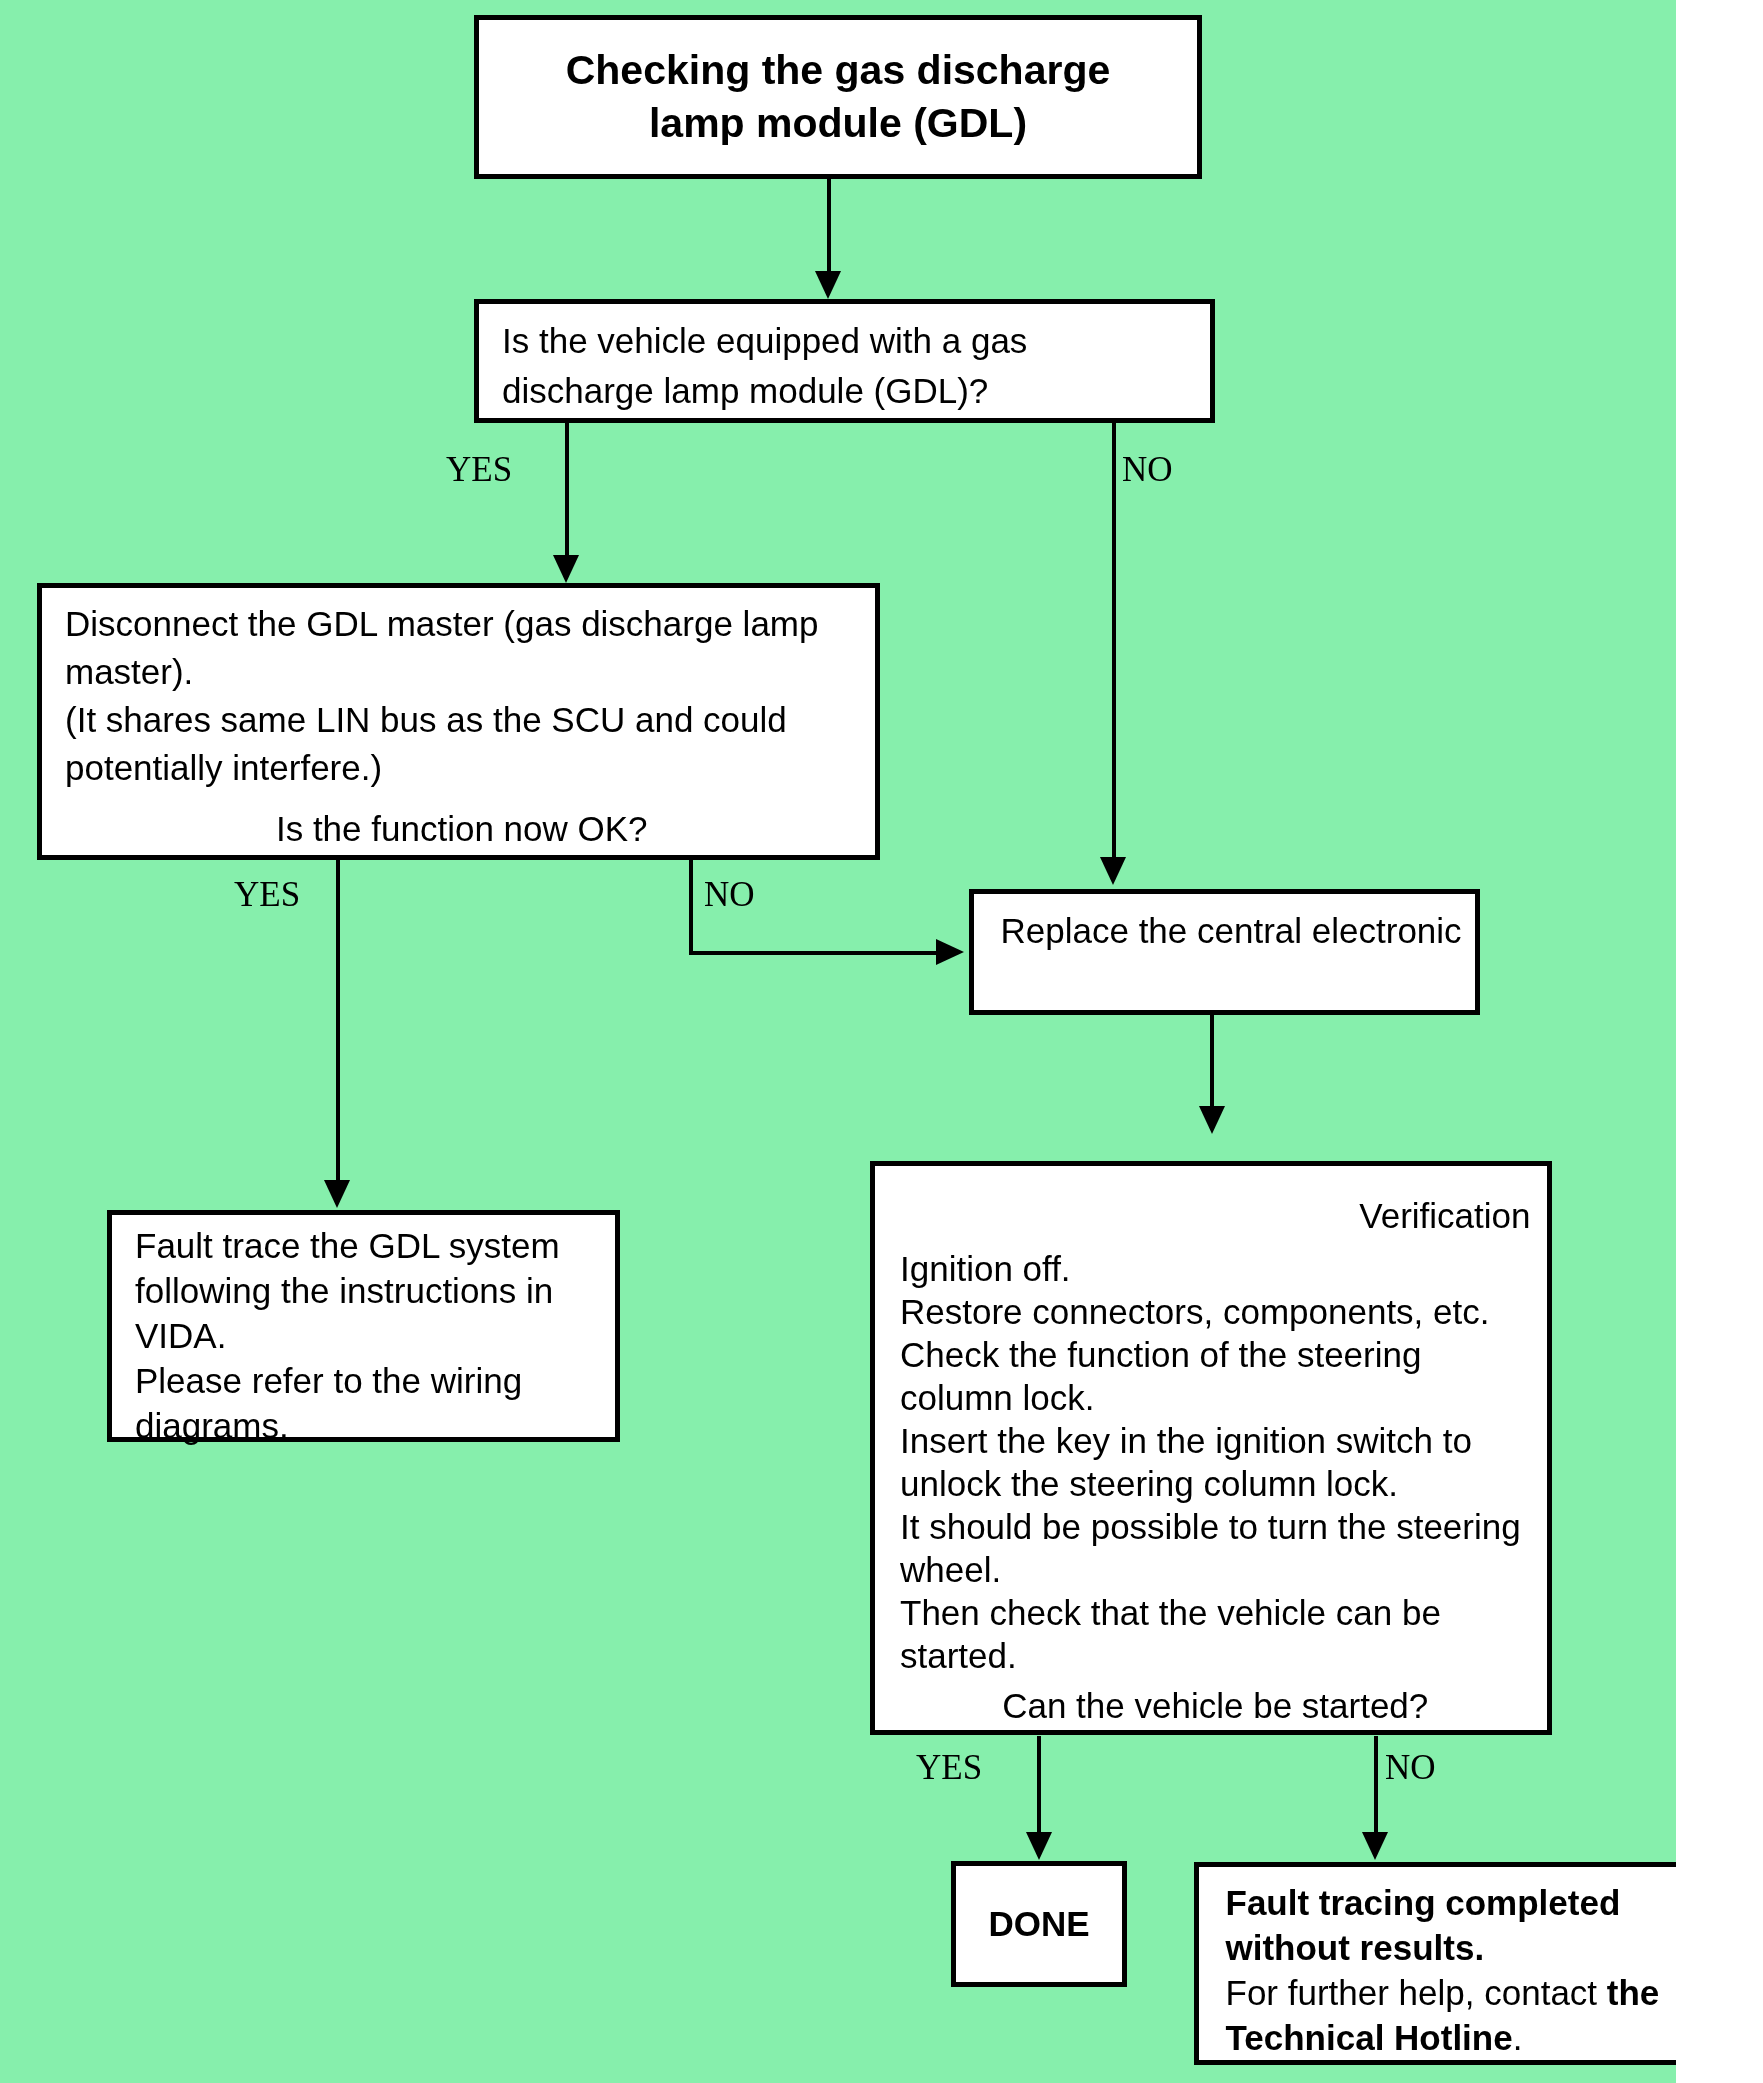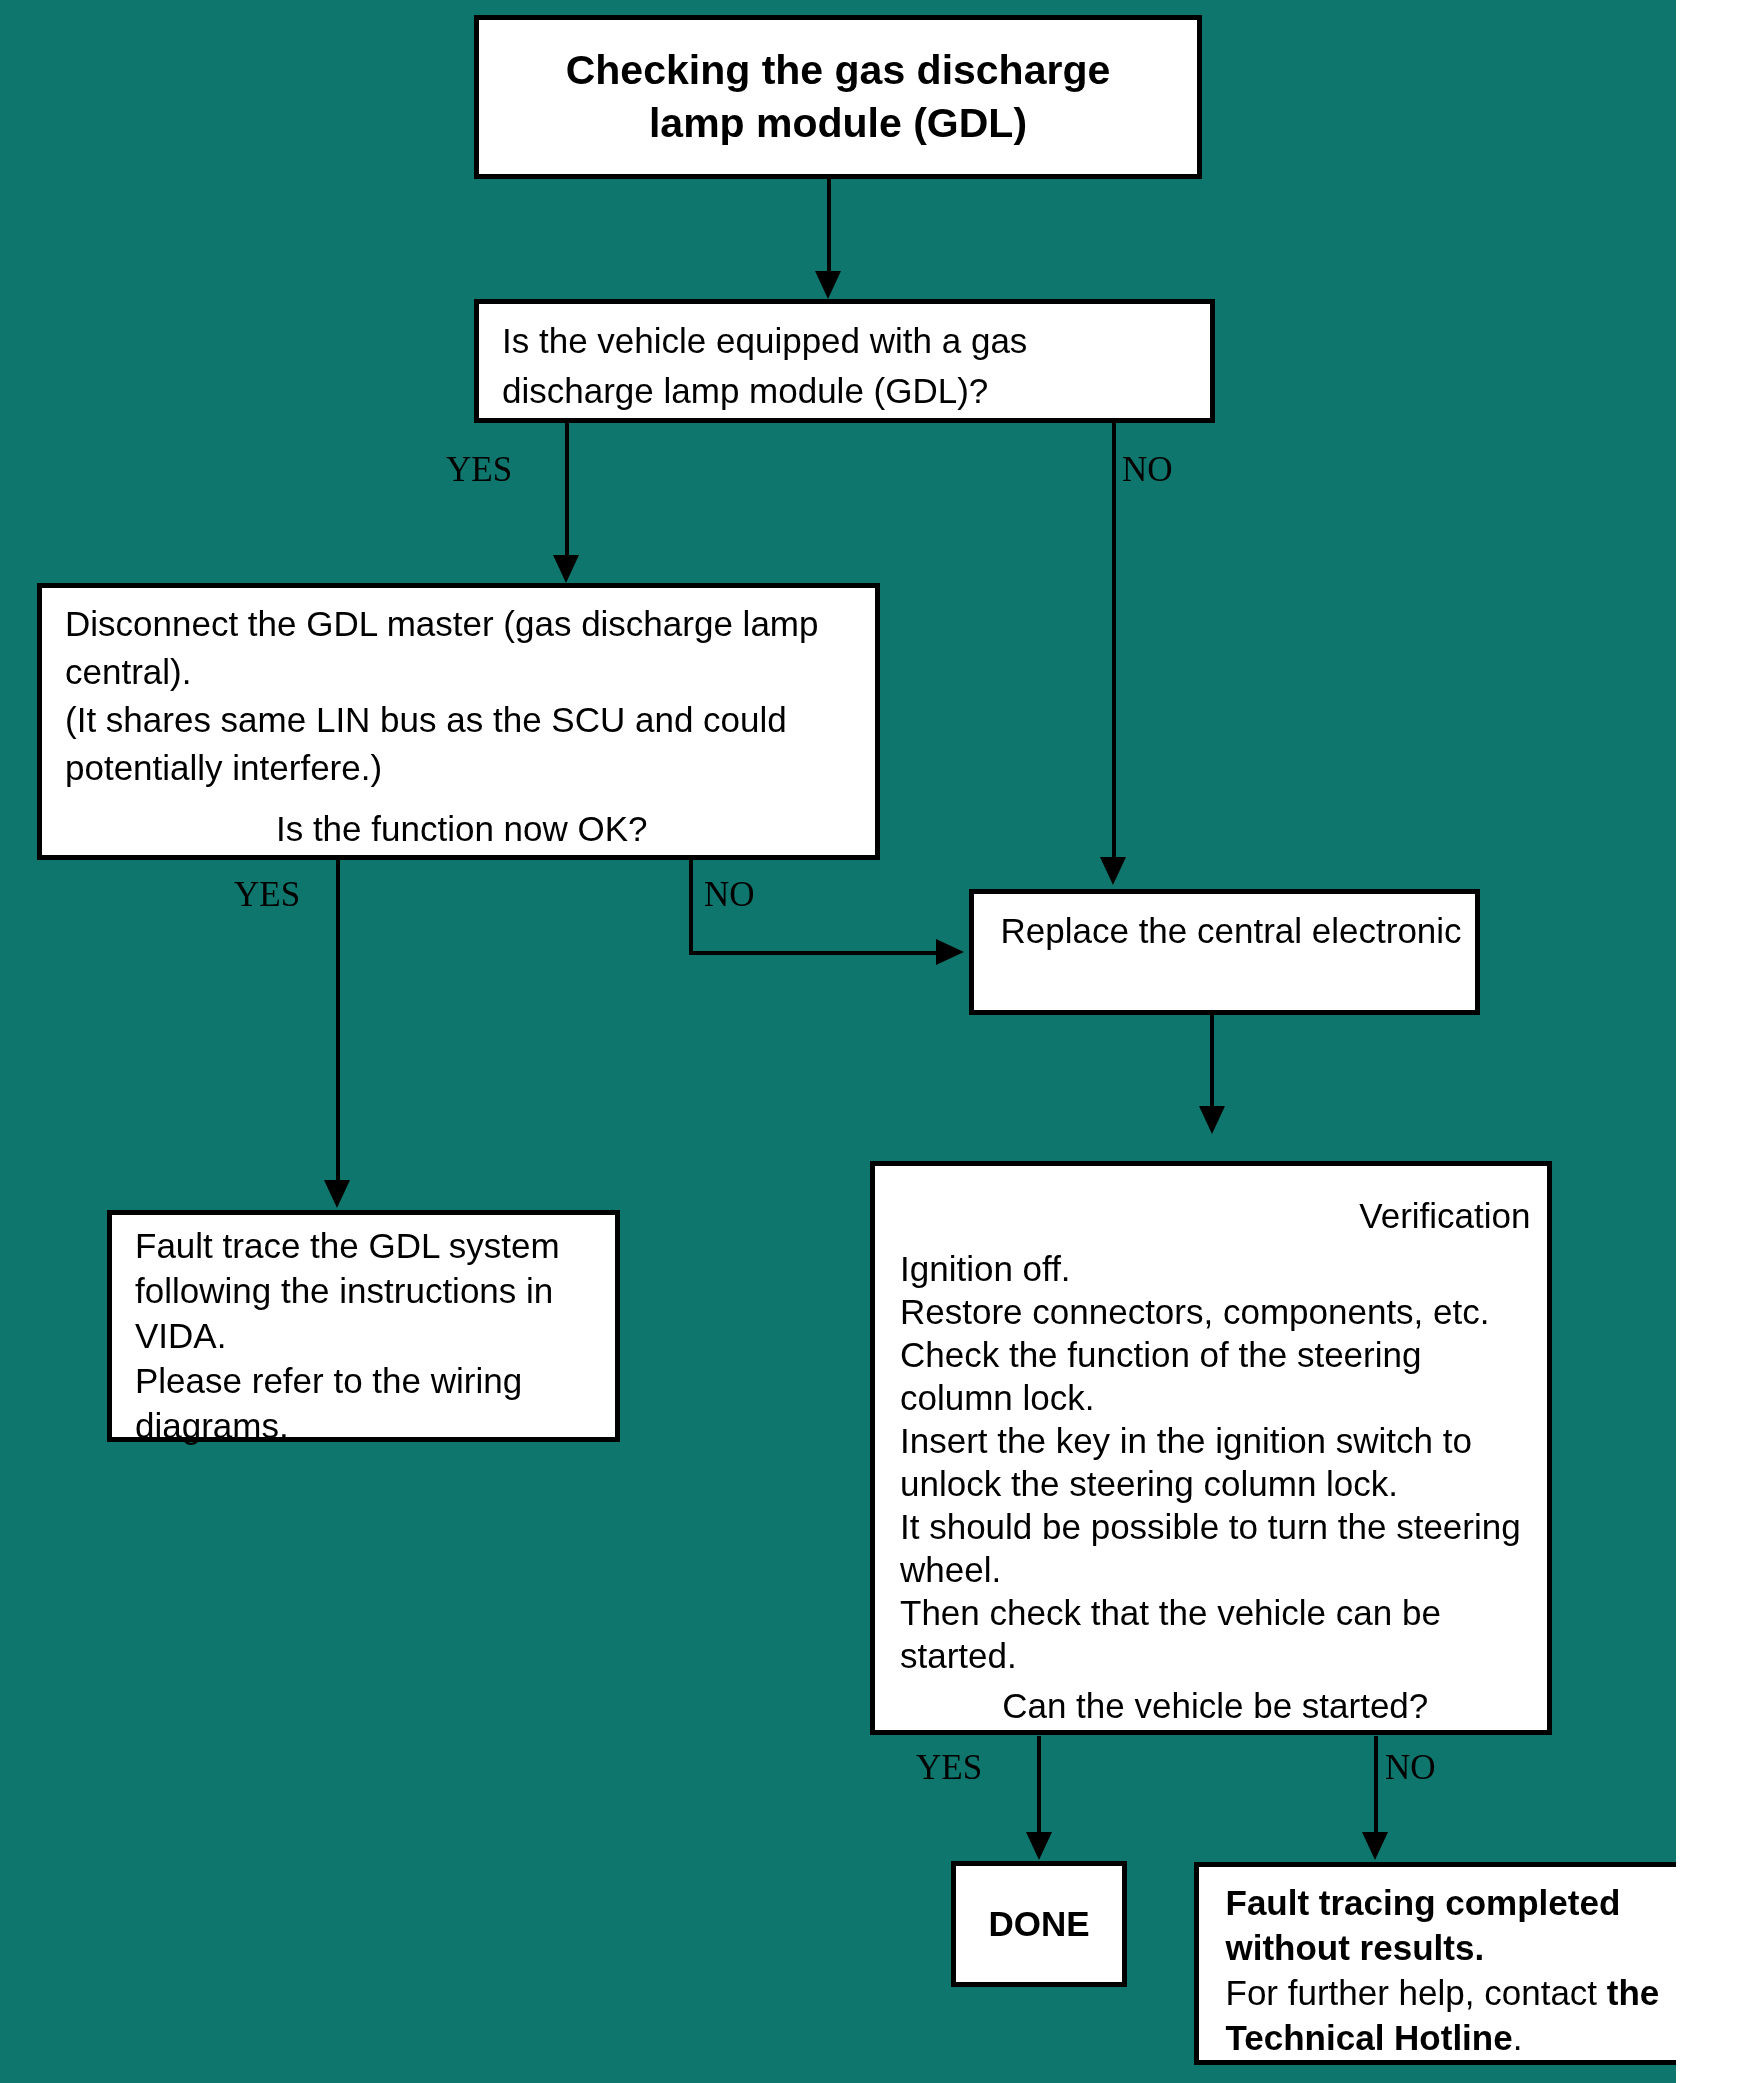--- a/index.html
+++ b/index.html
@@ -1,19 +1,19 @@
 <!DOCTYPE html>
 <html style="font-size:13.2px"><head>
 <meta charset="utf-8">
 <style>
   html,body{margin:0;padding:0;background:#ffffff;}
   #canvas{
     position:relative;
     width:1676px;height:2084px;
-    background:#0f766e;
+    background:#86efac;
     font-family:"Liberation Sans",sans-serif;
     color:#000;
     overflow:hidden;
   }
   .box{
     position:absolute;
     border:5px solid #000;
     background:#fff;
     box-sizing:border-box;
     font-size:35px;
@@ -106,21 +106,21 @@
   <div class="elabel" id="lbl-yes1">YES</div>
   <div class="vline" id="c-yes1-v"></div>
   <div class="head-down" id="c-yes1-head"></div>
 
   <div class="elabel" id="lbl-no1">NO</div>
   <div class="vline" id="c-no1-v"></div>
   <div class="head-down" id="c-no1-head"></div>
 
   <div class="box" id="disconnect-box">
     <div class="ln">Disconnect the GDL master (gas discharge lamp</div>
-    <div class="ln">central).</div>
+    <div class="ln">master).</div>
     <div class="ln">(It shares same LIN bus as the SCU and could</div>
     <div class="ln">potentially interfere.)</div>
     <div class="question">Is the function now OK?</div>
   </div>
 
   <div class="elabel" id="lbl-yes2">YES</div>
   <div class="vline" id="c-yes2-v"></div>
   <div class="head-down" id="c-yes2-head"></div>
 
   <div class="elabel" id="lbl-no2">NO</div>

